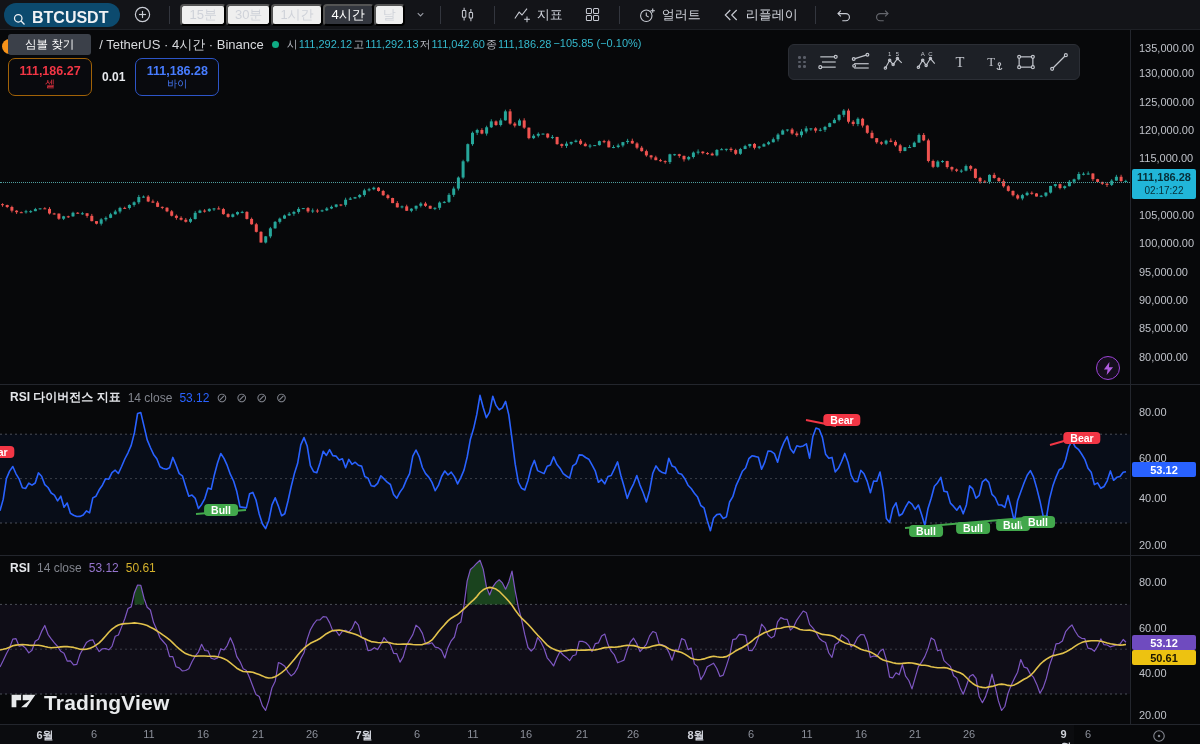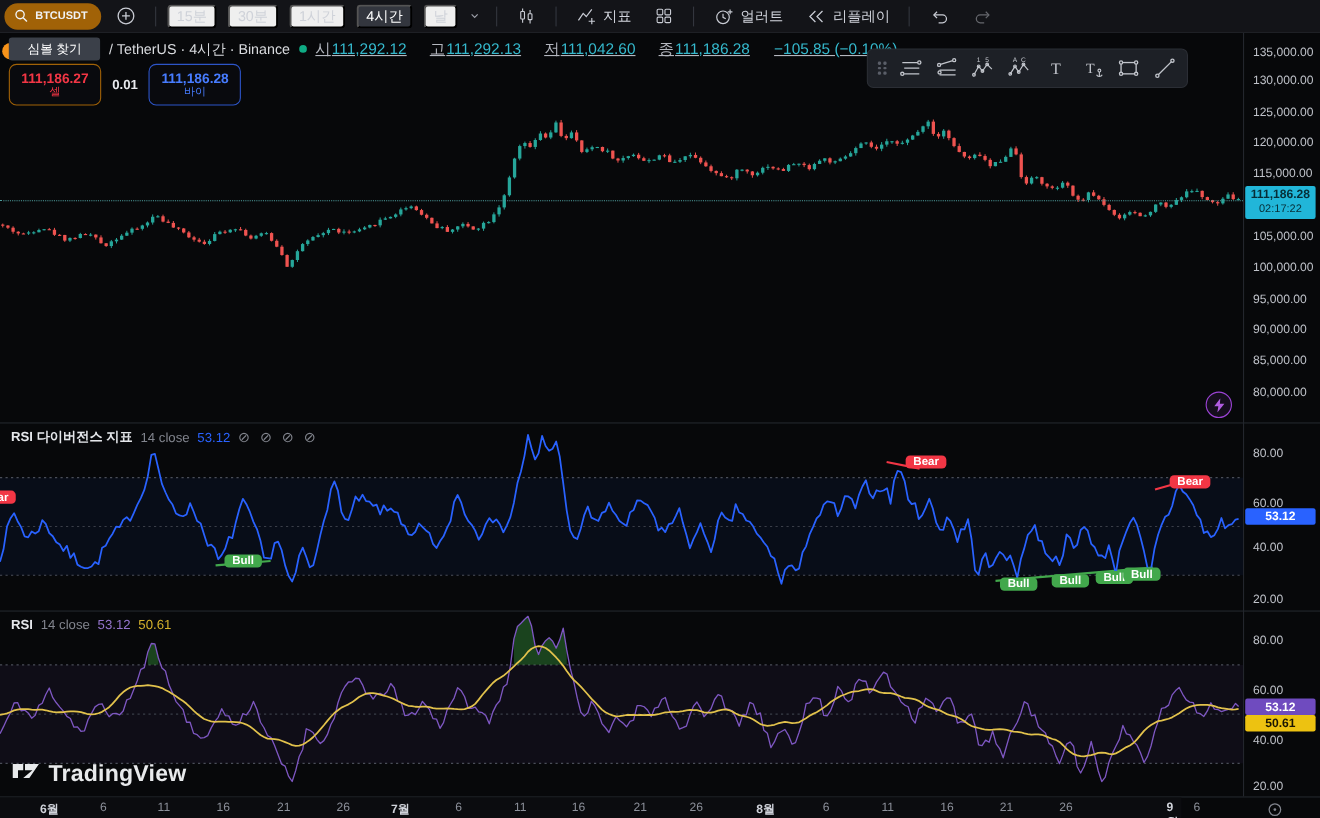--- a/index.html
+++ b/index.html
@@ -5,36 +5,36 @@
   html,body{margin:0;padding:0;background:#000;}
   .app{position:relative;width:1200px;height:744px;background:#07080a;overflow:hidden;
        font-family:"Liberation Sans",sans-serif;color:#d1d4dc;-webkit-font-smoothing:antialiased;}
   
   .toolbar{position:absolute;left:0;top:0;width:1200px;height:30px;background:#131418;
            border-bottom:1px solid #1e2025;display:flex;align-items:center;gap:6px;padding-left:4px;box-sizing:border-box;z-index:40;}
   .tb-sep{width:1px;height:18px;background:#33363e;margin:0 4px;flex:0 0 auto;}
   .tb-btn{display:flex;align-items:center;gap:5px;height:24px;padding:0 7px;border-radius:4px;
           background:transparent;border:none;color:#d1d4dc;font-size:13px;cursor:pointer;flex:0 0 auto;}
   .tb-btn svg{display:block;}
-  .symbol-chip{background:#a16207;border-radius:14px;padding:0 12px 0 8px;font-weight:700;font-size:10px;color:#f0f2f5;}
+  .symbol-chip{background:#0c4a6e;border-radius:14px;padding:0 12px 0 8px;font-weight:700;font-size:16px;color:#f0f2f5;align-items:flex-end;}
   .interval{padding:0 7px;height:22px;display:flex;align-items:center;border-radius:4px;font-size:13px;color:#cfd2d9;cursor:pointer;}
   .interval.active{background:#33363e;color:#fff;}
   .dim{opacity:.45;}
   
   .pane-svg{position:absolute;left:0;z-index:5;}
   .divider-h{position:absolute;left:0;width:1200px;height:1px;background:#23262d;z-index:20;}
   .divider-v{position:absolute;left:1130px;top:30px;width:1px;height:694px;background:#23262d;z-index:20;}
   .price-line{position:absolute;left:0;width:1130px;border-top:1px dotted #4f9d9d;z-index:6;}
   
   .coin-dot{position:absolute;left:2px;top:39px;width:15px;height:15px;border-radius:50%;background:#f7931a;z-index:29;}
   .symbol-row{position:absolute;left:8px;top:34px;display:flex;align-items:center;gap:8px;z-index:30;font-size:13px;}
   .tooltip-chip{background:#3b4049;color:#fff;font-size:11.5px;padding:3px 17px;border-radius:3px;}
   .sym-desc{color:#d8dade;}
   .open-dot{width:7px;height:7px;border-radius:50%;background:#0fab84;}
-  .ohlc{display:flex;gap:21px;font-size:14px;color:#b4b7bf;text-decoration:underline;}
+  .ohlc{display:flex;gap:1px;font-size:11px;color:#b4b7bf;}
   .ohlc .val{color:#35b9cd;margin-left:1px;}
   .trade-row{position:absolute;left:8px;top:58px;display:flex;align-items:center;gap:10px;z-index:30;}
   .trade-btn{width:82px;height:36px;border-radius:7px;background:rgba(10,12,16,.7);display:flex;flex-direction:column;
              align-items:center;justify-content:center;line-height:1.15;cursor:pointer;}
   .trade-btn .p{font-size:12.5px;font-weight:700;}
   .trade-btn .l{font-size:10px;}
   .sell{border:1px solid #a16207;color:#f23645;}
   .buy{border:1px solid #2d55c8;color:#477cff;}
   .spread{font-size:12px;color:#e8eaee;font-weight:700;}
   
@@ -90,21 +90,21 @@
     <button class="tb-btn">
       <span>
         <svg width="19" height="19" viewBox="0 0 24 24" fill="none" stroke="#c9ccd4" stroke-width="1.5">
             <circle cx="12" cy="12" r="9"></circle>
             <line x1="12" y1="7.5" x2="12" y2="16.5"></line>
             <line x1="7.5" y1="12" x2="16.5" y2="12"></line>
           </svg>
       </span>
     </button>
     <div class="tb-sep"></div>
-    <div id="intervals" style="display:flex;align-items:center;gap:10px;">
+    <div id="intervals" style="display:flex;align-items:center;gap:0;">
         <button class="interval">15분</button>
         <button class="interval">30분</button>
         <button class="interval">1시간</button>
         <button class="interval active">4시간</button>
         <button class="interval">날</button>
       </div>
     <button class="tb-btn" style="padding:0 4px;">
       <span>
         <svg width="11" height="11" viewBox="0 0 24 24" fill="none" stroke="#9a9da6" stroke-width="2.4">
             <polyline points="6,9 12,15 18,9"></polyline>

